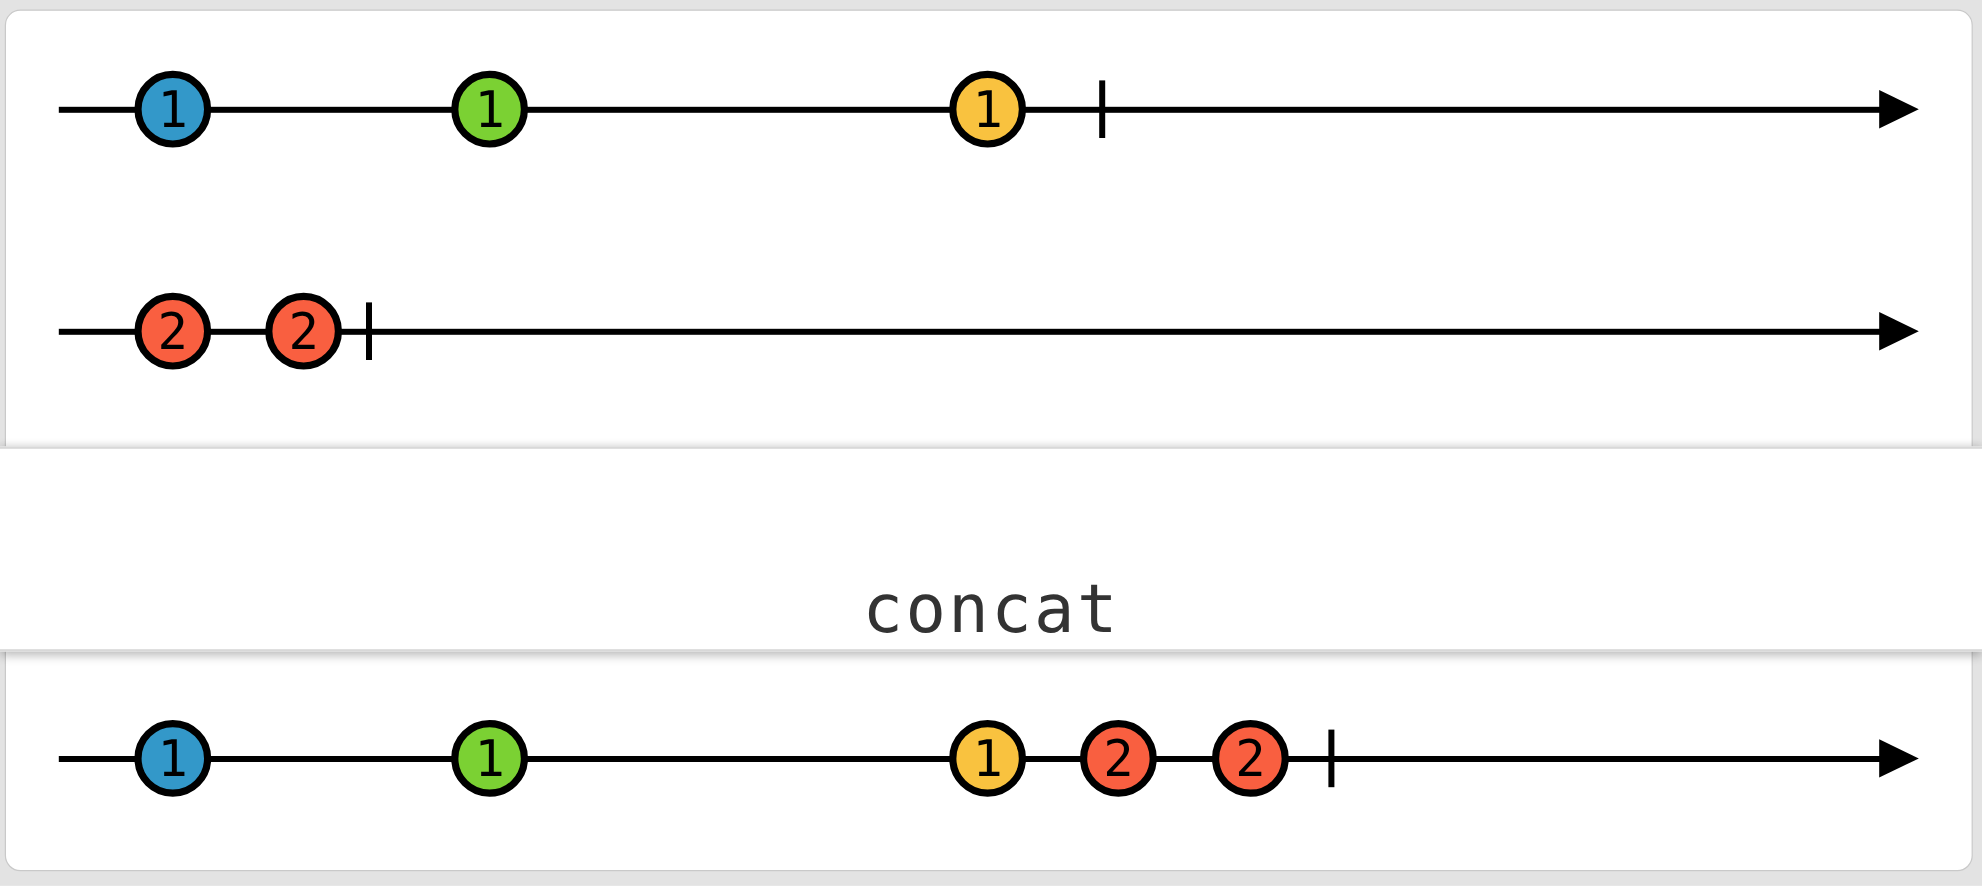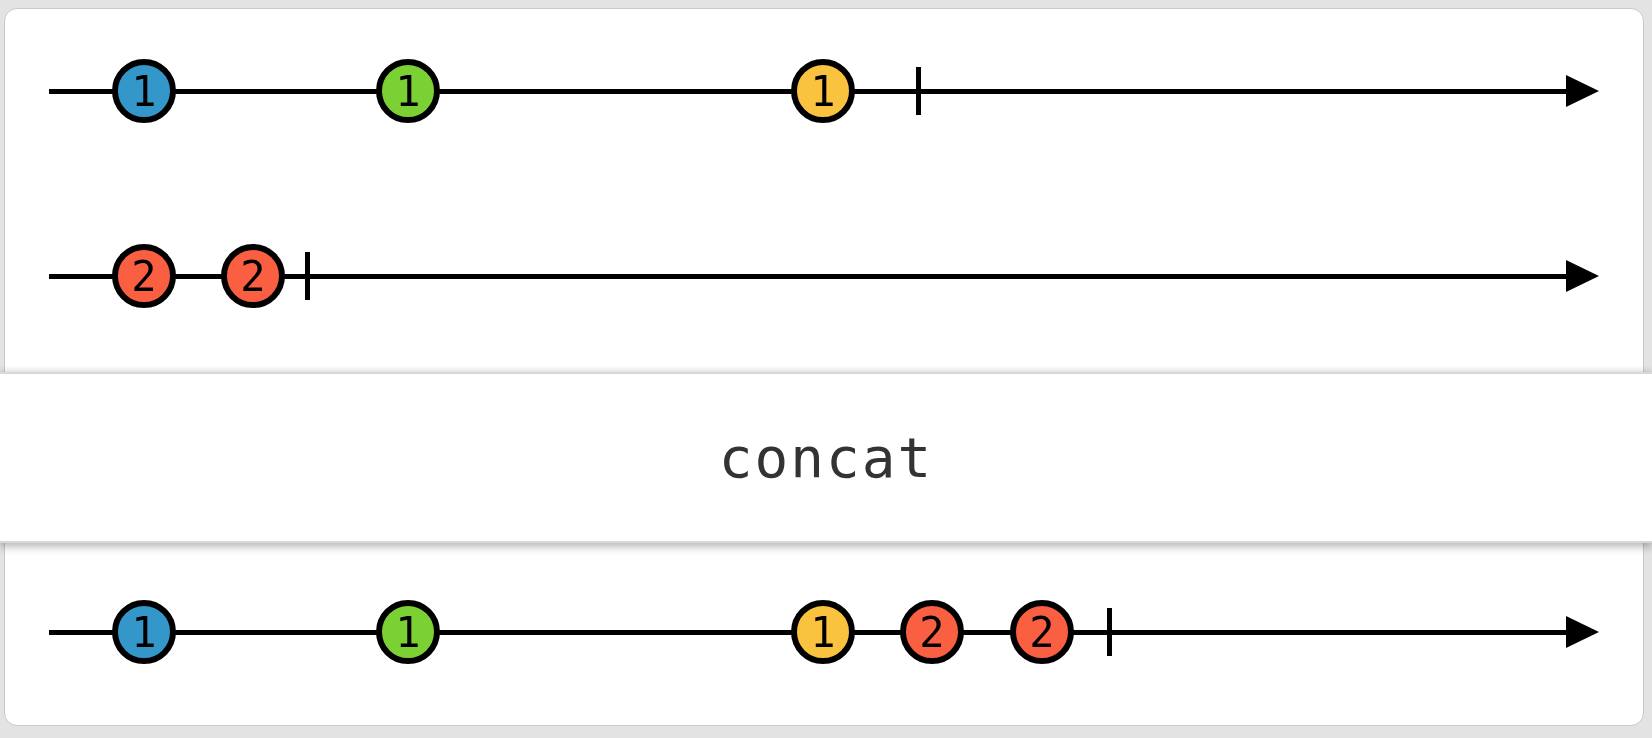--- a/index.html
+++ b/index.html
@@ -79,21 +79,21 @@
     left: 0;
     right: 0;
     top: 372px;
     height: 171px;
     box-sizing: border-box;
     background: #ffffff;
     border-top: 2px solid #d8d8d8;
     border-bottom: 2px solid #d8d8d8;
     box-shadow: 0 4px 8px rgba(0,0,0,0.28), 0 -3px 5px rgba(0,0,0,0.08);
     display: flex;
-    align-items: center;
+    align-items: flex-end;
     justify-content: center;
     z-index: 5;
   }
   .operator-label {
     font-size: 56px;
     letter-spacing: 2px;
     color: #333333;
   }
 </style>
 </head>

